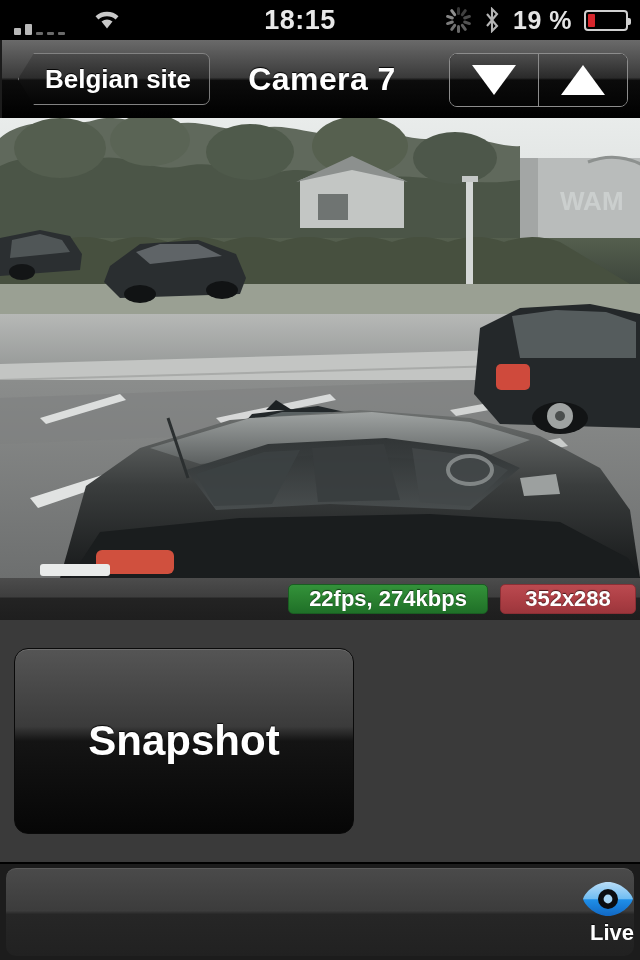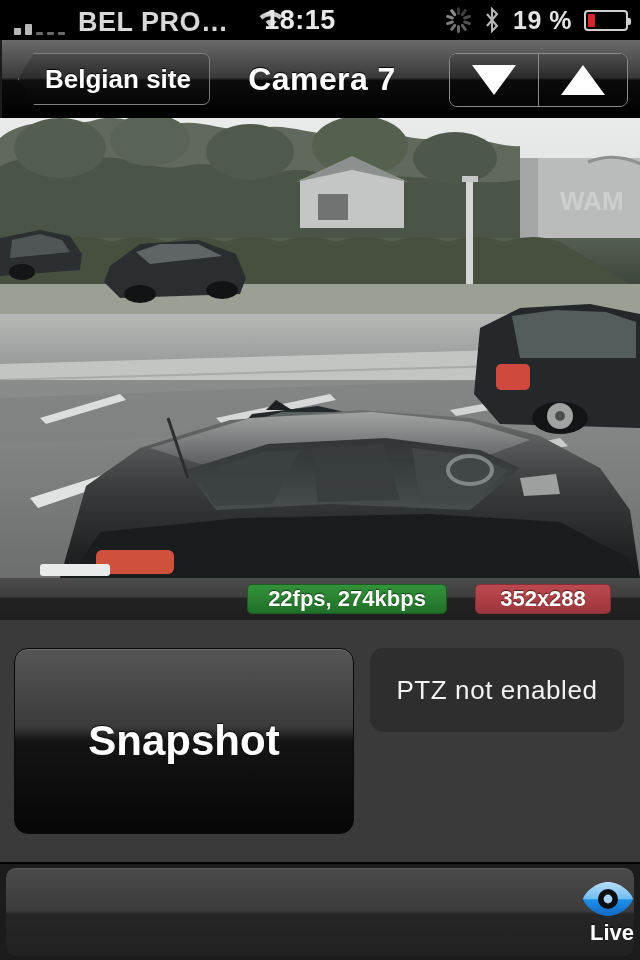--- a/index.html
+++ b/index.html
@@ -207,23 +207,23 @@
   
   .statstrip {
     position: absolute;
     top: 578px; left: 0;
     width: 640px;
     height: 42px;
     background: linear-gradient(to bottom, #4c4c4c 0%, #3e3e3e 45%, #232323 48%, #1e1e1e 100%);
     display: flex;
     align-items: center;
     justify-content: flex-end;
-    padding-right: 29px;
-    box-sizing: border-box;
-    gap: 28px;
+    padding-right: 4px;
+    box-sizing: border-box;
+    gap: 12px;
     z-index: 20;
   }
   .badge {
     height: 30px;
     display: flex;
     align-items: center;
     justify-content: center;
     padding: 0 16px;
     border-radius: 5px;
     color: #fff;
@@ -337,21 +337,20 @@
 
   <div class="statusbar">
     <div class="sb-left">
       <div class="sig-dots">
         <i class="b1"></i>
           <i class="b2"></i>
           <i class="off"></i>
           <i class="off"></i>
           <i class="off"></i>
       </div>
-      <div class="carrier">BEL PRO…</div>
       <div class="wifi">
         <svg width="30" height="22" viewBox="0 0 30 22">
           <path d="M15 20.5 L9.5 13.5 A9 9 0 0 1 20.5 13.5 Z" fill="#c9c9c9"></path>
           <path d="M3.5 8.2 A17 17 0 0 1 26.5 8.2 L23.6 11.6 A13 13 0 0 0 6.4 11.6 Z" fill="#c9c9c9"></path>
         </svg>
       </div>
     </div>
 
     <div class="sb-center">
       <div class="clock">18:15</div>
@@ -519,23 +518,20 @@
 
   <div class="statstrip">
     <div class="badge green">22fps, 274kbps</div>
     <div class="badge red">352x288</div>
   </div>
 
   <div class="controls">
     <div class="ctrlbtn btn-snapshot">
       <span>Snapshot</span>
     </div>
-    <div class="panel-ptz">
-      <span>PTZ not enabled</span>
-    </div>
   </div>
 
   <div class="tabbar-sep"></div>
   <div class="tabbar">
     <div class="tabitem">
       <svg class="eye-icon" viewBox="0 0 52 38">
         <defs>
           <linearGradient id="eyeg" x1="0" y1="0" x2="0" y2="1">
             <stop offset="0" stop-color="#b9ddf7"></stop>
             <stop offset="0.5" stop-color="#6fbdf2"></stop>

